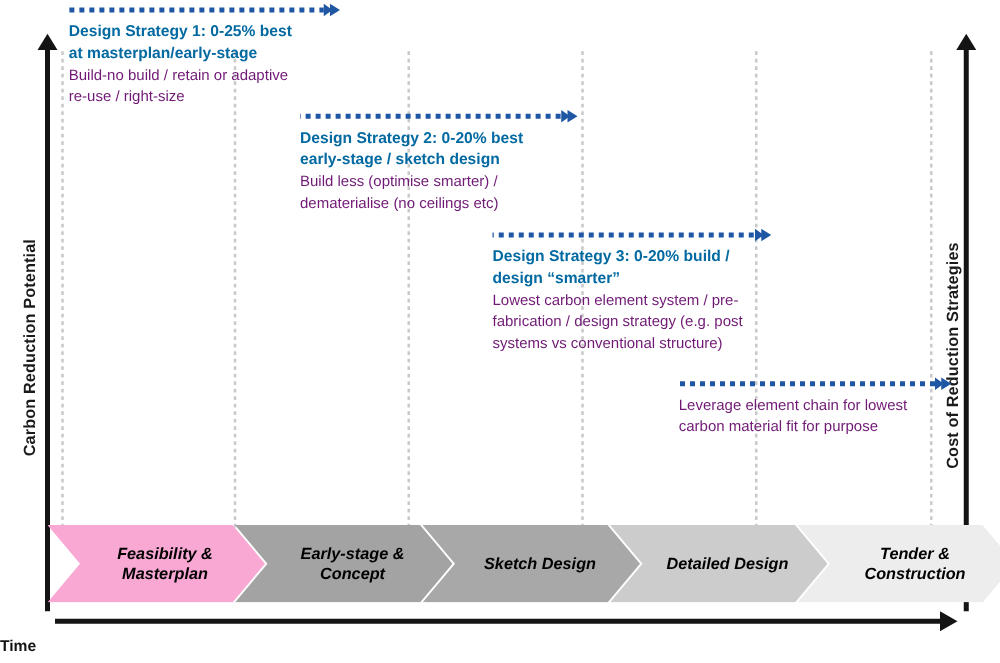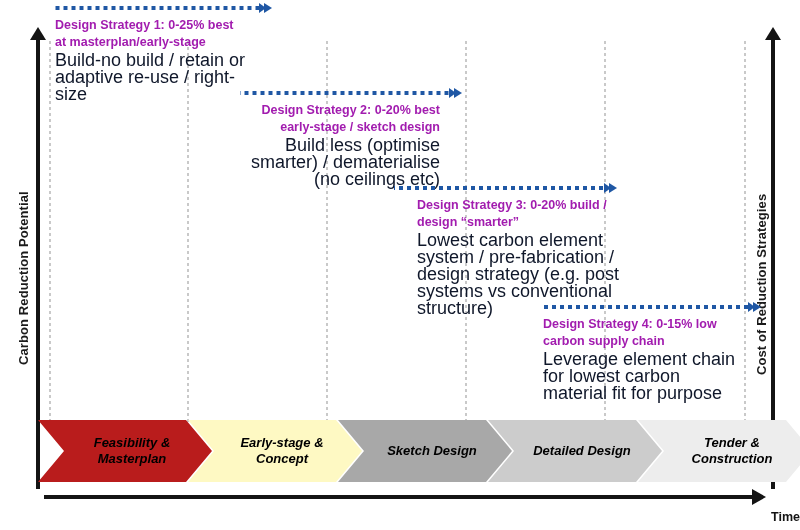--- a/index.html
+++ b/index.html
@@ -78,27 +78,27 @@
     border-top:5px solid transparent;
     border-bottom:5px solid transparent;
     border-left:7px solid #1f57a4;
   }
 
   
   .strategy{position:absolute;}
   .strategy .title{
     font-size:12.5px;
     font-weight:bold;
-    color:#a21caf;
+    color:#0369a1;
     line-height:17px;
     margin:0 0 1px 0;
   }
   .strategy .desc{
-    font-size:18px;
-    color:#0f172a;
+    font-size:12px;
+    color:#701a75;
     line-height:17px;
     margin:0;
   }
 
   
   #chevrons{position:absolute;left:38px;top:420px;width:725px;height:62px;}
   .chev{
     position:absolute;top:0;height:62px;
     display:flex;align-items:center;justify-content:center;
     clip-path:polygon(0 0, calc(100% - 26px) 0, 100% 50%, calc(100% - 26px) 100%, 0 100%, 26px 50%);
@@ -109,21 +109,21 @@
     font-style:italic;
     line-height:16px;
     text-align:center;
     padding-left:14px;
     white-space:pre-line;
   }
 
   
   #time-label{
     position:absolute;
-    width:800px;text-align:right;
+    width:800px;text-align:left;
     font-size:12.5px;font-weight:bold;color:#141414;
   }
 </style>
 </head>
 <body>
 
 <div id="stage">
 
   <div class="gridline" style="left:49px;top:40px;height:392px;"></div>
   <div class="gridline" style="left:187px;top:40px;height:392px;"></div>
@@ -152,51 +152,50 @@
   <div class="strategy" style="left:55px;top:17px;width:192px;">
     <p class="title">Design Strategy 1: 0-25% best at masterplan/early-stage</p>
     <p class="desc">Build-no build / retain or adaptive re-use / right-size</p>
   </div>
 
   <div class="strategy-arrow" style="left:240px;top:88px;width:222px;">
     <div class="dots"></div>
     <div class="head"></div>
     <div class="head2"></div>
   </div>
-  <div class="strategy" style="left:240px;top:102px;width:200px;text-align:right;">
+  <div class="strategy" style="left:240px;top:102px;width:200px;">
     <p class="title">Design Strategy 2: 0-20% best early-stage / sketch design</p>
     <p class="desc">Build less (optimise smarter) / dematerialise (no ceilings etc)</p>
   </div>
 
   <div class="strategy-arrow" style="left:394px;top:183px;width:223px;">
     <div class="dots"></div>
     <div class="head"></div>
     <div class="head2"></div>
   </div>
-  <div class="strategy" style="left:417px;top:197px;width:205px;">
+  <div class="strategy" style="left:394px;top:197px;width:205px;">
     <p class="title">Design Strategy 3: 0-20% build / design “smarter”</p>
     <p class="desc">Lowest carbon element system / pre-fabrication / design strategy (e.g. post systems vs conventional structure)</p>
   </div>
 
   <div class="strategy-arrow" style="left:540px;top:302px;width:221px;">
     <div class="dots"></div>
     <div class="head"></div>
     <div class="head2"></div>
   </div>
   <div class="strategy" style="left:543px;top:316px;width:200px;">
-    <p class="title">Design Strategy 4: 0-15% low carbon supply chain</p>
     <p class="desc">Leverage element chain for lowest carbon material fit for purpose</p>
   </div>
 
   <div id="chevrons">
-    <div class="chev" style="left:0px;width:174px;background:#b91c1c;">
+    <div class="chev" style="left:0px;width:174px;background:#f9a8d4;">
       <span>Feasibility &amp;
 Masterplan</span>
     </div>
-    <div class="chev" style="left:150px;width:174px;background:#fef9c3;">
+    <div class="chev" style="left:150px;width:174px;background:#a3a3a3;">
       <span>Early-stage &amp;
 Concept</span>
     </div>
     <div class="chev" style="left:450px;width:174px;background:#cccccc;">
       <span>Detailed Design</span>
     </div>
     <div class="chev" style="left:300px;width:174px;background:#a8a8a8;">
       <span>Sketch Design</span>
     </div>
     <div class="chev" style="left:600px;width:174px;background:#ededed;">

